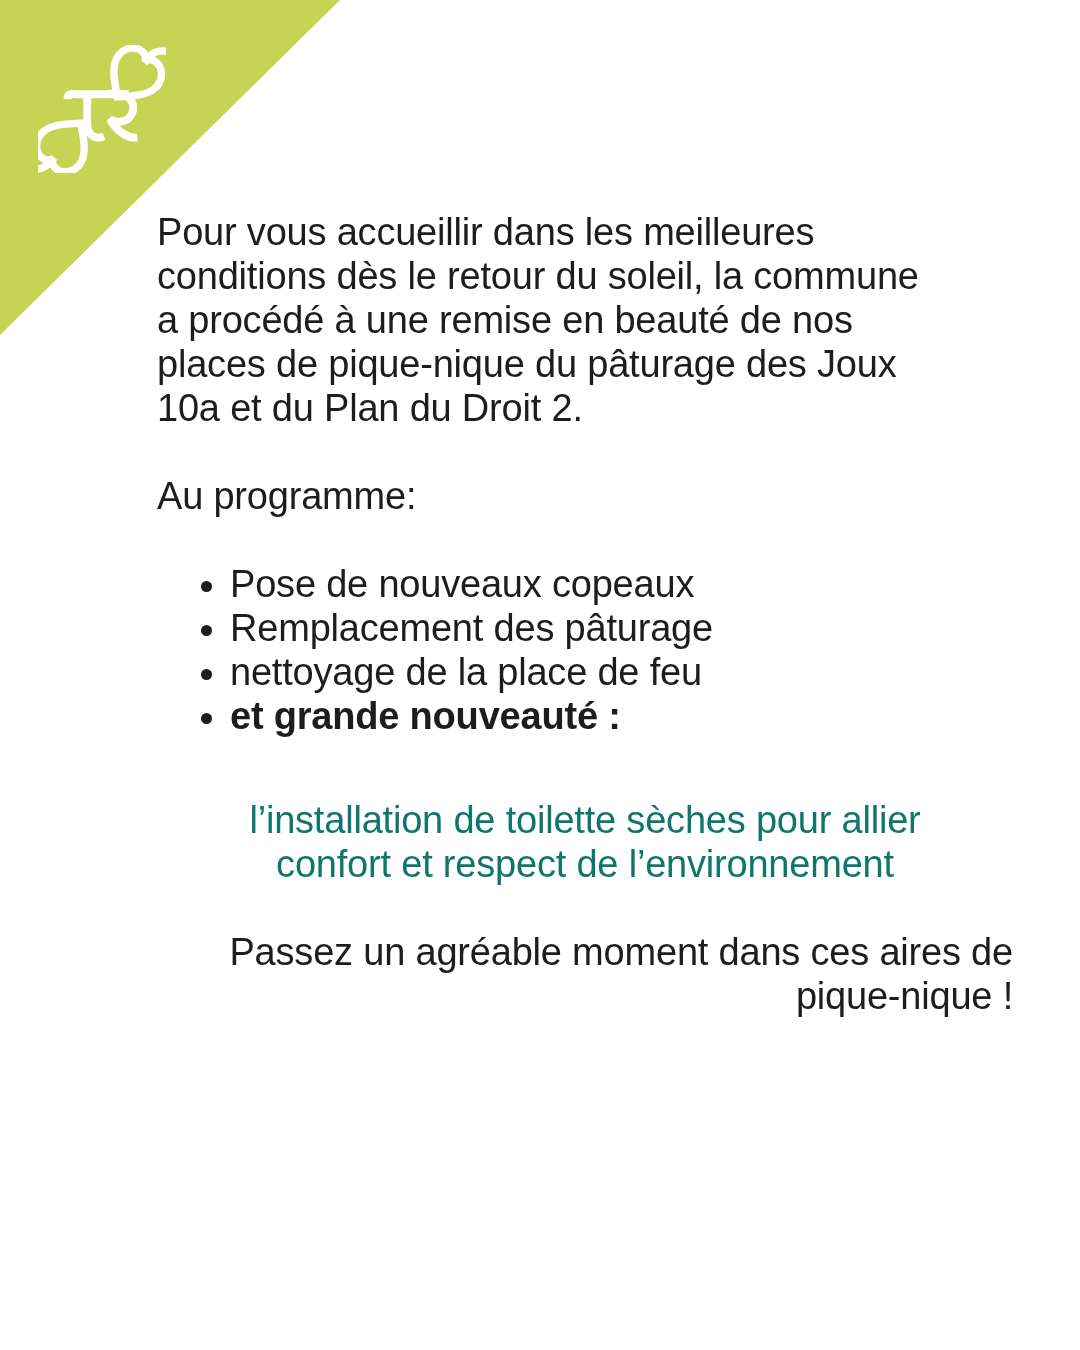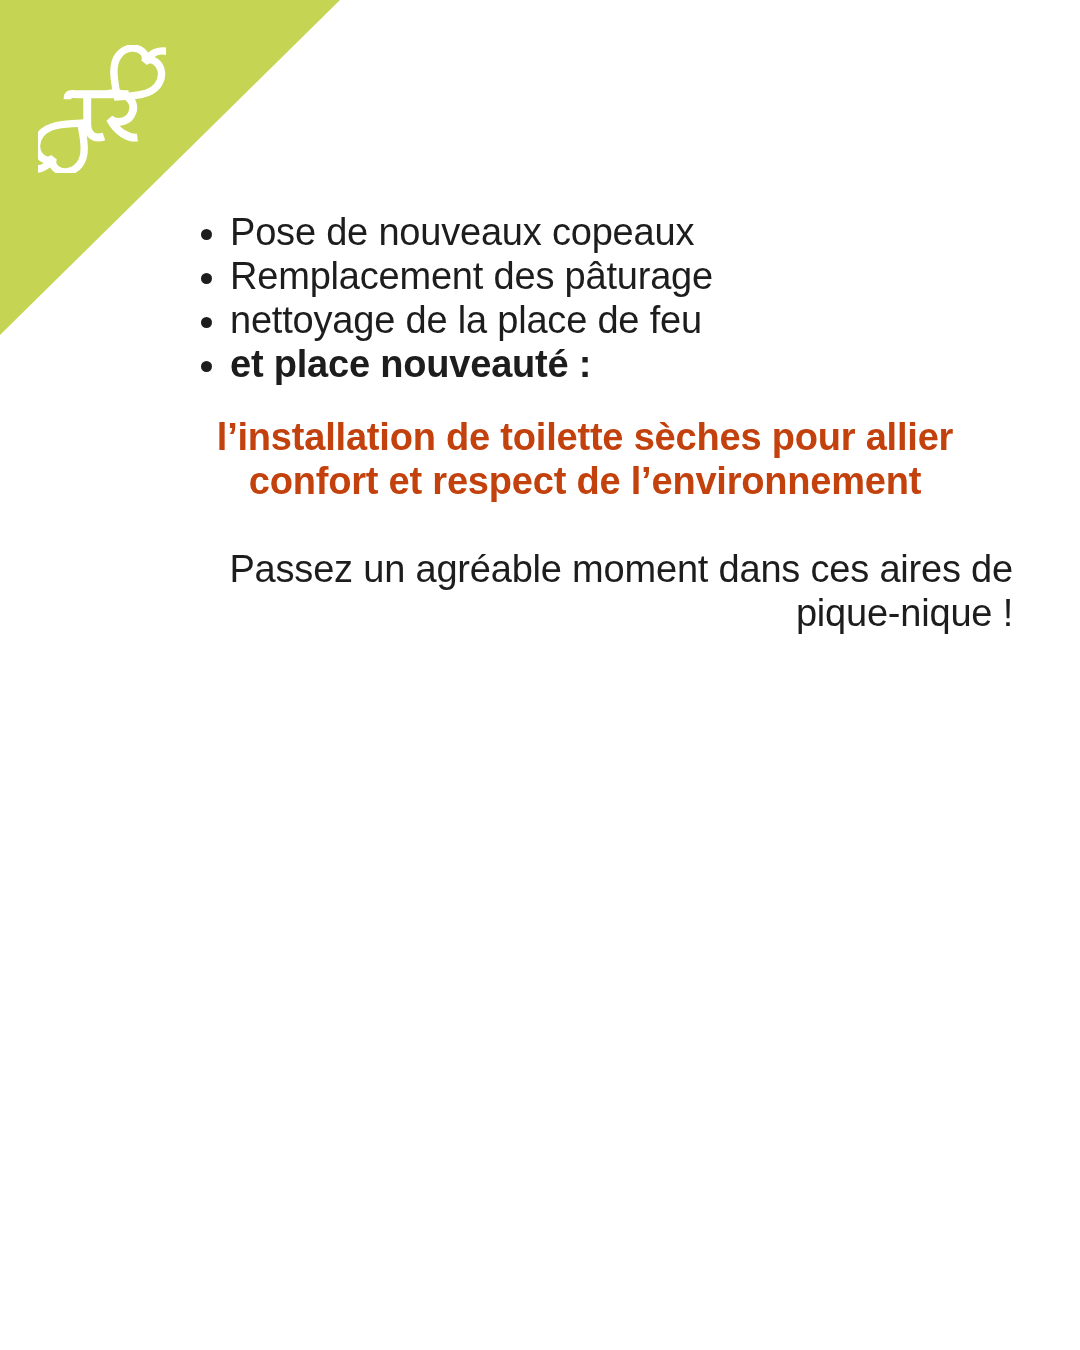--- a/index.html
+++ b/index.html
@@ -46,34 +46,34 @@
     font-size: 38px;
     line-height: 44px;
     color: #1d1d1d;
     letter-spacing: -0.2px;
   }
   .content p {
     margin: 0 0 44px 0;
     white-space: pre-line;
   }
   .content ul {
-    margin: 0 0 29px 0;
+    margin: 0 0 60px 0;
     padding-left: 73px;
     list-style: disc;
   }
   .content li {
     margin: 0;
     padding: 0;
   }
   .content li.bold {
     font-weight: 700;
   }
   .highlight {
-    color: #c2410c;
-    font-weight: 700;
+    color: #0f766e;
+    font-weight: 400;
     text-align: center;
   }
   .centered {
     text-align: right;
   }
 </style>
 </head>
 <body>
 
 <div class="canvas">
@@ -91,27 +91,33 @@
     <use href="#sprout" transform="translate(28,99) rotate(218)"></use>
     <g fill="none" stroke="#ffffff" stroke-width="8">
       <path d="M30,55 C30,48 35,50 40,50 L92,50"></path>
       <path d="M50,50 L50,80 C50,92 58,96 67,93"></path>
       <path d="M70,50 C88,46 100,56 96,68 C93,78 81,81 73,75 C80,88 91,95 101,94"></path>
     </g>
   </svg>
 
   <main class="content">
 
+    <p>Pour vous accueillir dans les meilleures
+conditions dès le retour du soleil, la commune
+a procédé à une remise en beauté de nos
+places de pique-nique du pâturage des Joux
+10a et du Plan du Droit 2.</p>
 
+    <p>Au programme:</p>
 
     <ul>
       <li>Pose de nouveaux copeaux</li>
       <li>Remplacement des pâturage</li>
       <li>nettoyage de la place de feu</li>
-      <li class="bold">et place nouveauté :</li>
+      <li class="bold">et grande nouveauté :</li>
     </ul>
 
     <p class="highlight">l’installation de toilette sèches pour allier
 confort et respect de l’environnement</p>
 
 
     <p class="centered">Passez un agréable moment dans ces aires de
 pique-nique !</p>
 
   </main>

